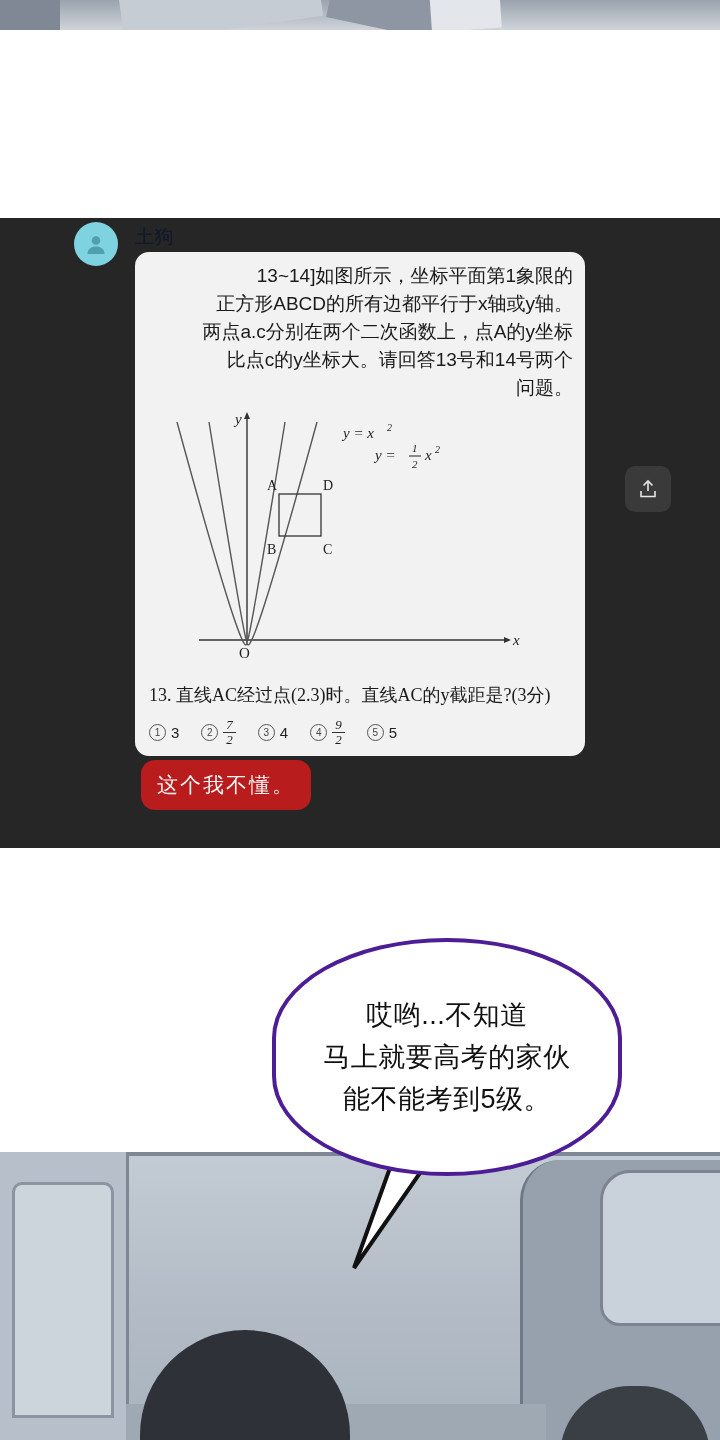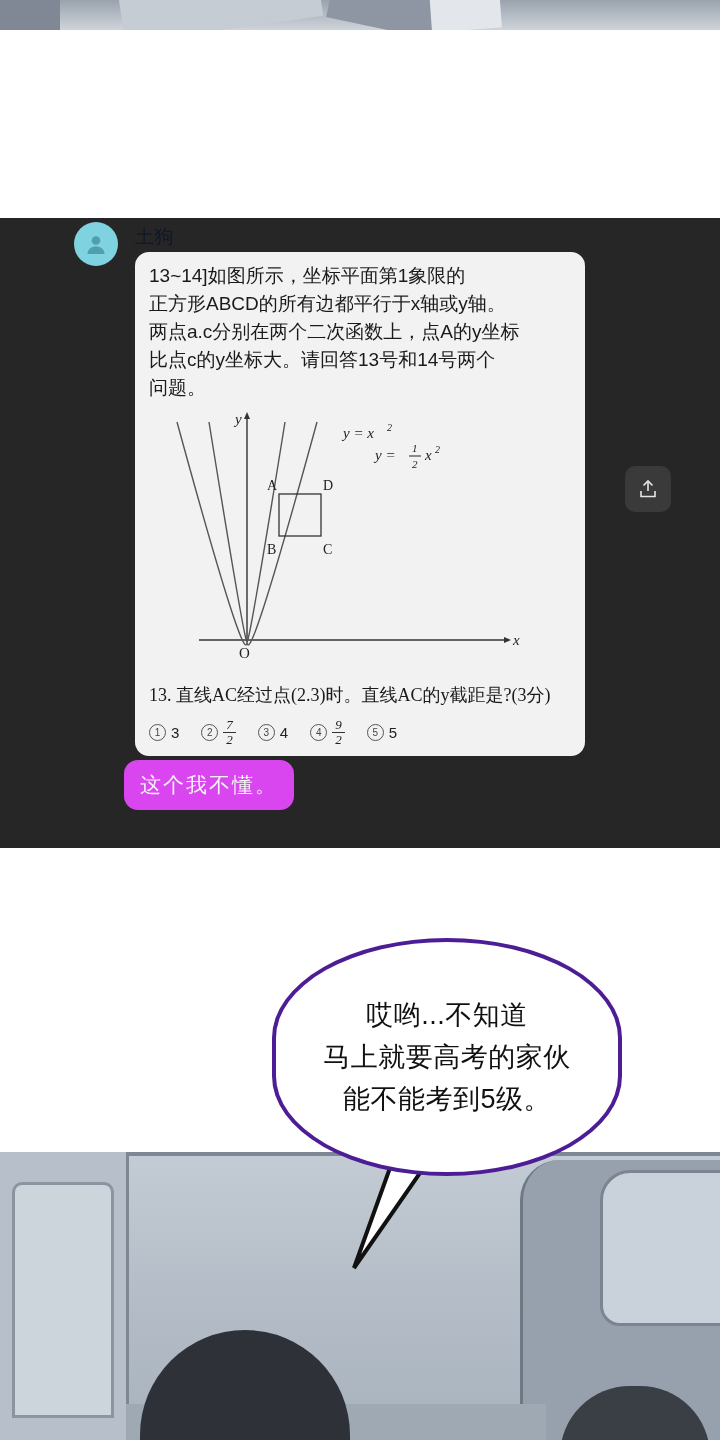--- a/index.html
+++ b/index.html
@@ -92,20 +92,21 @@
     padding: 10px 12px 8px 12px;
     box-sizing: border-box;
     color: #111;
   }
   .bubble-question .qtext {
     font-size: 19px;
     line-height: 28px;
     color: #1a1a1a;
     white-space: pre-line;
     margin: 0 0 6px 2px;
+    text-align: right;
   }
 
   .figure {
     position: relative;
     width: 426px;
     height: 270px;
     margin: 0 auto;
     background: #f2f2f2;
   }
   .figure svg { display:block; }
@@ -144,22 +145,22 @@
     line-height: 1.05;
     font-family: "Liberation Serif", serif;
     font-style: italic;
   }
   .frac .num { border-bottom: 1px solid #333; padding: 0 3px; }
   .frac .den { padding: 0 3px; }
 
   
   .bubble-reply {
     position: absolute;
-    left: 124px; top: 760px;
-    background: #d946ef;
+    left: 141px; top: 760px;
+    background: #b91c1c;
     color: #f4f4f4;
     border-radius: 14px;
     padding: 11px 16px;
     font-size: 21px;
     letter-spacing: 2px;
     font-family: Liberation Serif, serif;
   }
 
   
   .share-btn {

